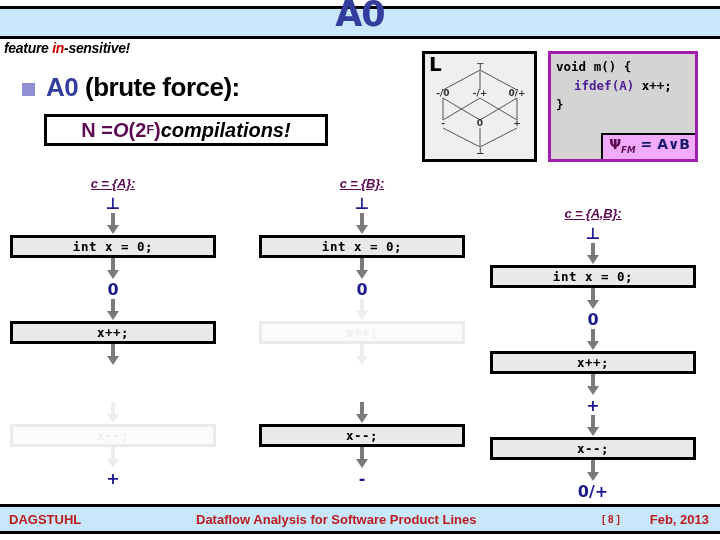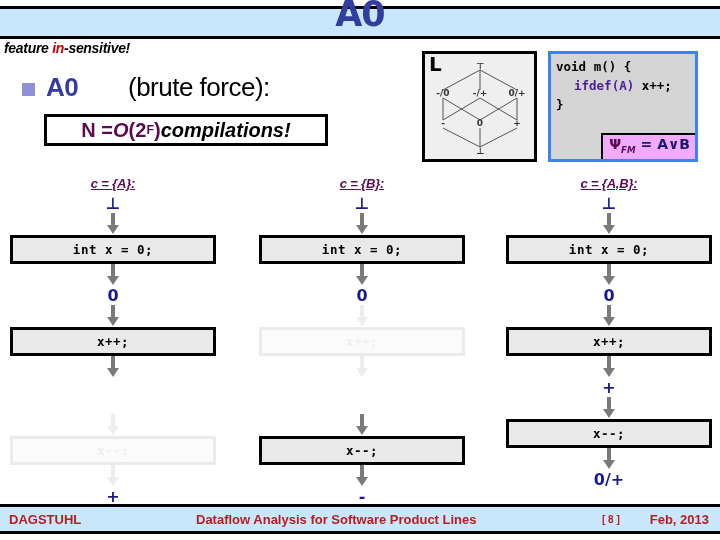--- a/index.html
+++ b/index.html
@@ -63,21 +63,21 @@
     margin-top: 4px;
   }
   #bullet-text {
     font-size: 26px;
     color: #000;
     letter-spacing: -0.5px;
     white-space: nowrap;
     font-family: "Liberation Sans", sans-serif;
   }
   #bullet-text .blue { color: #333d9e; font-weight: bold; }
-  #bullet-text .blk  { color: #000; font-weight: normal; padding-left: 43px; }
+  #bullet-text .blk  { color: #000; font-weight: bold; }
 
   
   #formula-box {
     position: absolute;
     left: 44px; top: 114px;
     width: 284px; height: 32px;
     border: 3px solid #000;
     background: #fff;
     box-sizing: border-box;
     display: flex;
@@ -109,21 +109,21 @@
     color: #000;
     font-family: "DejaVu Sans", sans-serif;
   }
   #lattice-svg { position: absolute; left: 0; top: 0; }
 
   
   #code-panel {
     position: absolute;
     left: 548px; top: 51px;
     width: 150px; height: 111px;
-    border: 3px solid #3b82f6;
+    border: 3px solid #a21caf;
     background: #d4d4d4;
     box-sizing: border-box;
     padding: 3px 0 0 5px;
     font-family: "DejaVu Sans Mono", monospace;
     font-size: 12.5px;
     font-weight: bold;
     line-height: 19px;
     color: #000;
     overflow: hidden;
   }
@@ -145,21 +145,21 @@
   #fm-badge .bk { color: #1a1a6e; }
 
   
   .column {
     position: absolute;
     top: 176px;
     width: 206px;
   }
   #col-0 { left: 10px; }
   #col-1 { left: 259px; }
-  #col-2 { left: 506px; }
+  #col-2 { left: 490px; margin-top: 30px; }
 
   .col-header {
     text-align: center;
     font-size: 13px;
     font-weight: bold;
     font-style: italic;
     color: #5c0a52;
     text-decoration: underline;
     letter-spacing: -0.2px;
     height: 18px;
@@ -177,21 +177,21 @@
 
   .arrow {
     height: 22px;
     display: flex;
     justify-content: center;
     align-items: center;
   }
   .arrow svg { display: block; }
 
   .stmt-box {
-    height: 29px;
+    height: 23px;
     border: 3px solid #000;
     background: #e9e9e9;
     box-sizing: border-box;
     display: flex;
     align-items: center;
     justify-content: center;
     font-family: "DejaVu Sans Mono", monospace;
     font-size: 12.5px;
     font-weight: bold;
     color: #000;

